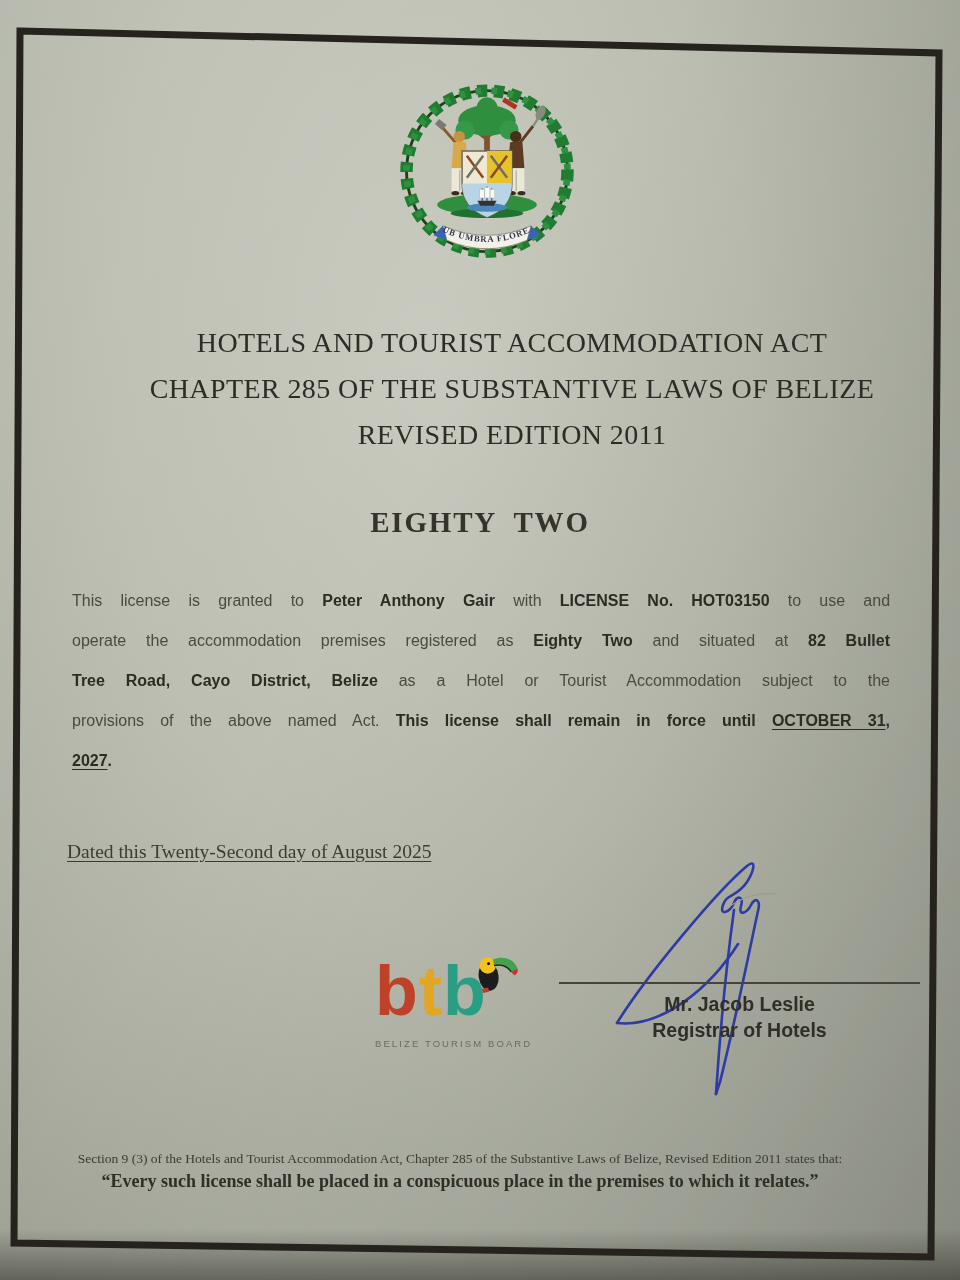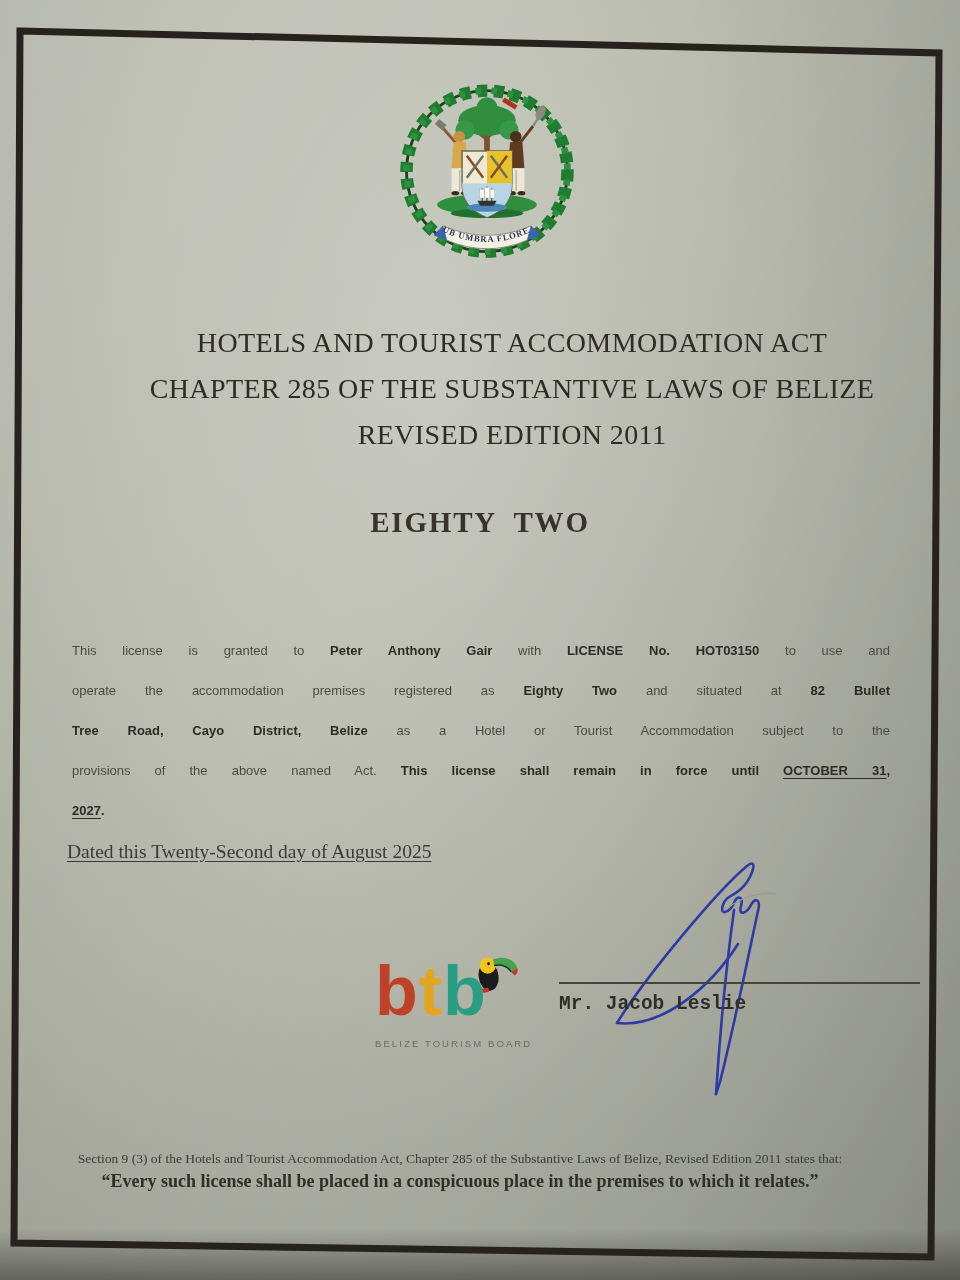--- a/index.html
+++ b/index.html
@@ -31,22 +31,22 @@
   }
   .property-name{
     position:absolute;left:0;top:506px;width:960px;text-align:center;
     font-family:"Liberation Serif","DejaVu Serif",serif;
     font-weight:bold;font-size:29px;color:#35332c;
     letter-spacing:1.8px;word-spacing:9px;
   }
 
   
   .body-par{
-    position:absolute;left:72px;top:631px;width:818px;
-    font-size:13px;color:#4a4a42;
+    position:absolute;left:72px;top:581px;width:818px;
+    font-size:16px;color:#4a4a42;
   }
   .body-par .ln{
     height:40px;line-height:40px;
     text-align:justify;text-align-last:justify;
     white-space:normal;
   }
   .body-par .ln.last{text-align:center;text-align-last:left;}
   .b{font-weight:bold;color:#2c2c25;}
   .u{text-decoration:underline;text-underline-offset:3px;}
 
@@ -55,22 +55,22 @@
     position:absolute;left:67px;top:841px;
     font-family:"Liberation Serif","DejaVu Serif",serif;
     font-size:19.5px;color:#3c3b34;text-decoration:underline;
     text-underline-offset:3px;
   }
 
   
   .sig-svg{position:absolute;left:580px;top:848px;width:240px;height:256px;}
   .sig-line{position:absolute;left:559px;top:982px;width:361px;height:2px;background:#45433a;}
   .sig-names{
-    position:absolute;left:559px;top:991px;width:361px;
-    font-family:Liberation Mono, monospace;
+    position:absolute;left:559px;top:991px;width:361px;text-align:center;
+    font-family:Liberation Sans, sans-serif;
     font-weight:bold;font-size:19.5px;line-height:26px;color:#302e28;
   }
 
   
   .logo{position:absolute;left:375px;top:956px;width:140px;}
   .logo-word{
     position:relative;
     font-weight:bold;font-size:70px;line-height:70px;letter-spacing:1px;
     font-family:"Liberation Sans","DejaVu Sans",sans-serif;
   }
@@ -191,20 +191,21 @@
       <path d="M37,175 C66,128 138,42 167,18 C177,10 174,23 167,34 C156,50 147,45 143,57 C139,69 150,64 154,55 C157,47 164,48 161,58 C158,69 167,65 171,57 C175,49 181,51 178,63 C172,90 156,170 140,234 L136,246"></path>
       <path d="M136,246 C139,200 146,120 154,62"></path>
       <path d="M158,96 C130,140 82,180 37,175"></path>
     </g>
     <path d="M150,58 C165,48 180,44 196,46" stroke="#9a9c92" stroke-width="1.4" fill="none"></path>
   </svg>
 
   <div class="sig-line"></div>
   <div class="sig-names">
     <div>Mr. Jacob Leslie</div>
+    <div>Registrar of Hotels</div>
   </div>
 
   <div class="logo">
     <div class="logo-word">
       <span style="color: rgb(191, 65, 39);">b</span><span style="color: rgb(226, 166, 34);">t</span><span style="color: rgb(42, 157, 133);">b</span>
       <svg class="toucan" viewBox="0 0 60 60">
         <ellipse cx="24" cy="36" rx="11" ry="16" fill="#1c1c1c" transform="rotate(-8 24 36)"></ellipse>
         <circle cx="23" cy="24" r="9" fill="#f2c21d"></circle>
         <circle cx="24" cy="22" r="1.6" fill="#111"></circle>
         <path d="M29,17 C42,12 53,18 56,27 L49,31 C45,23 37,21 30,24 Z" fill="#46a14f"></path>

